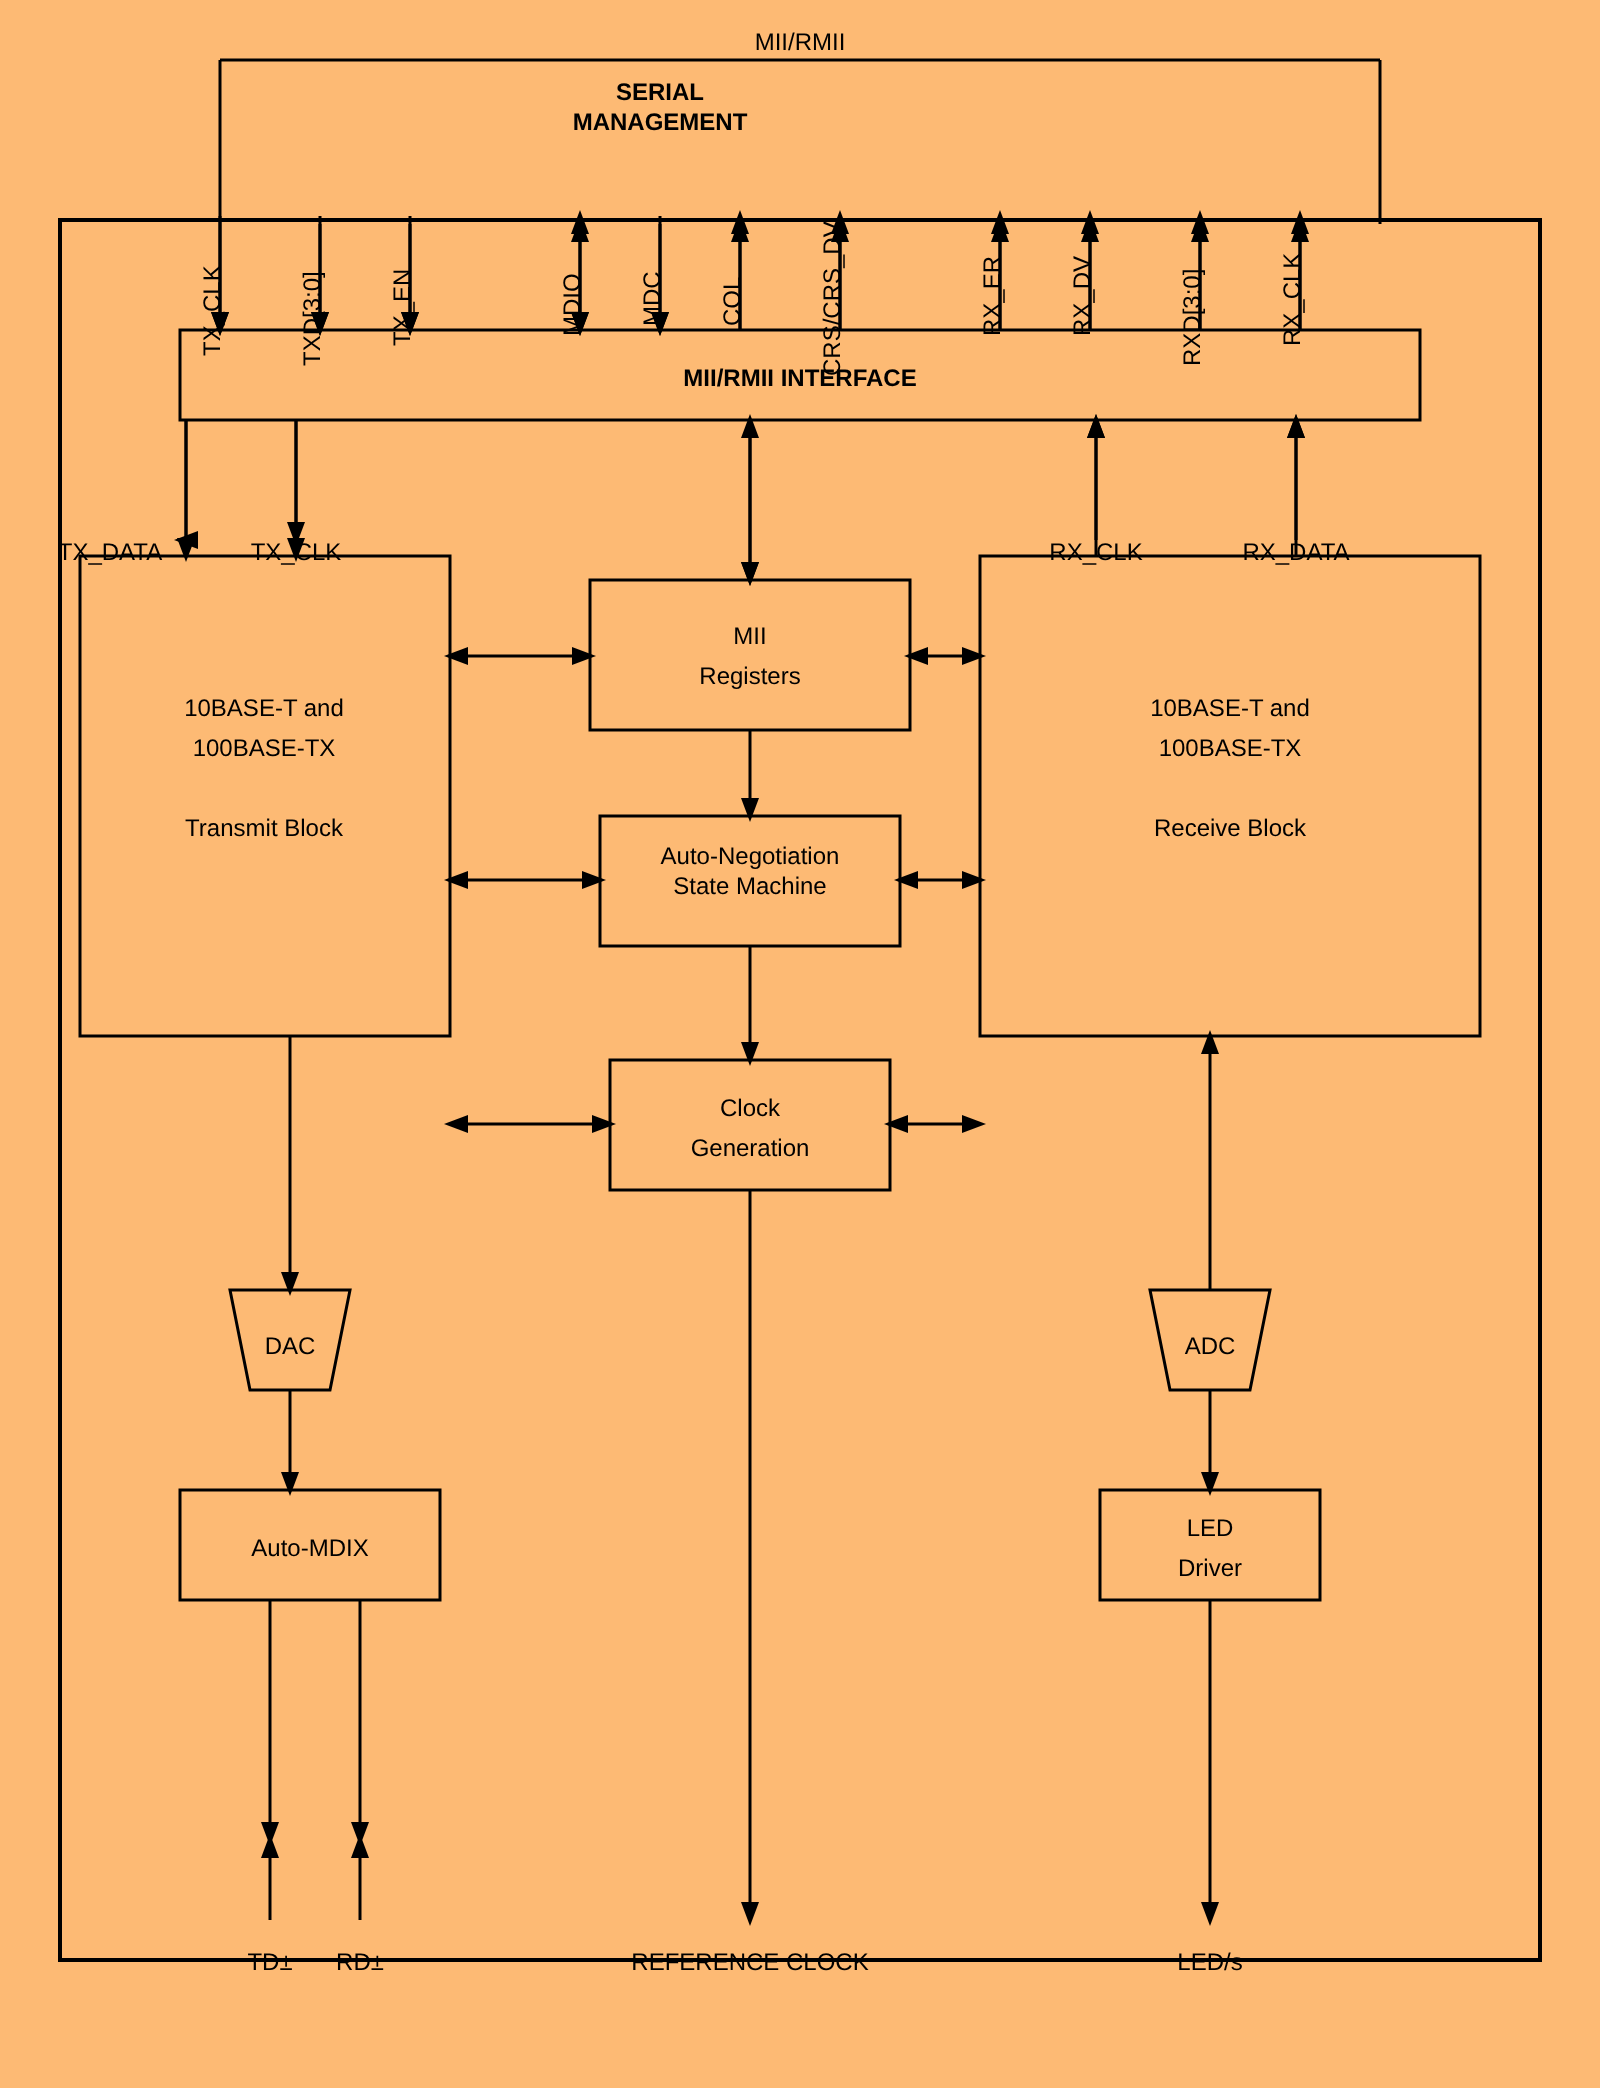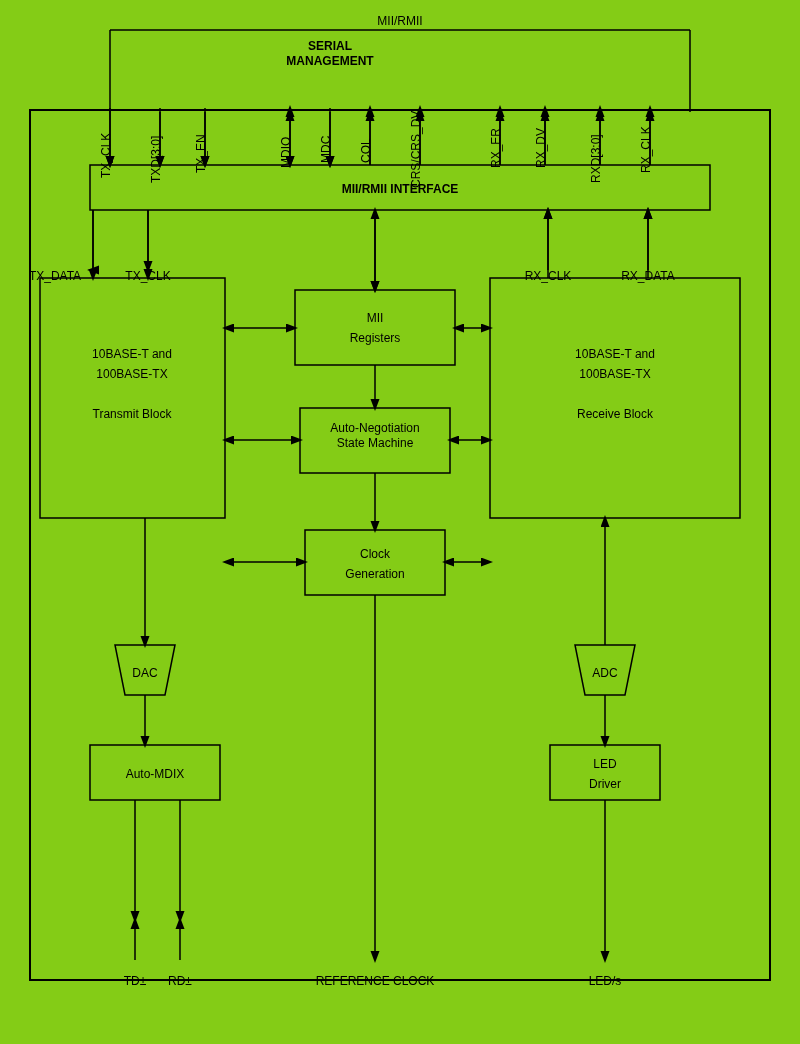--- a/index.html
+++ b/index.html
@@ -9,21 +9,21 @@
       font-size: 12px;
       width: 800px;
       min-height: 1044px;
       position: relative;
       overflow: hidden;
     }
     .diagram-container {
       position: relative;
       width: 800px;
       height: 1044px;
-      background: #84cc16;
+      background: #fdba74;
     }
     svg {
       position: absolute;
       top: 0;
       left: 0;
       width: 800px;
       height: 1044px;
     }
     text {
       font-family: Arial, sans-serif;

